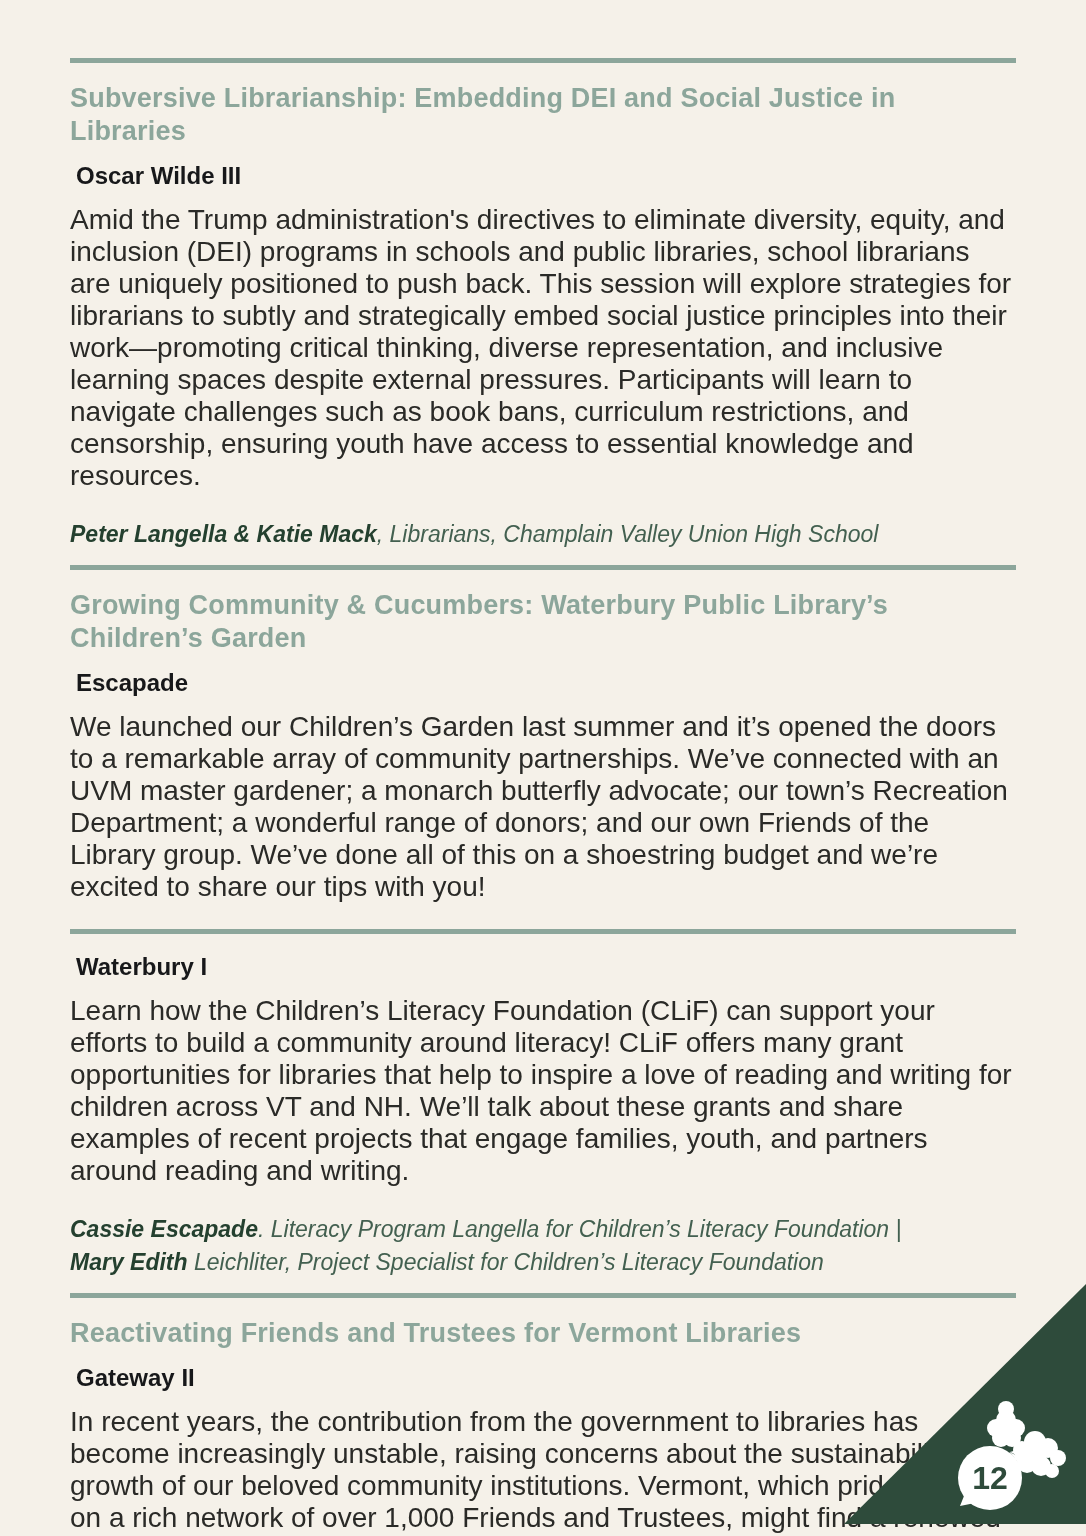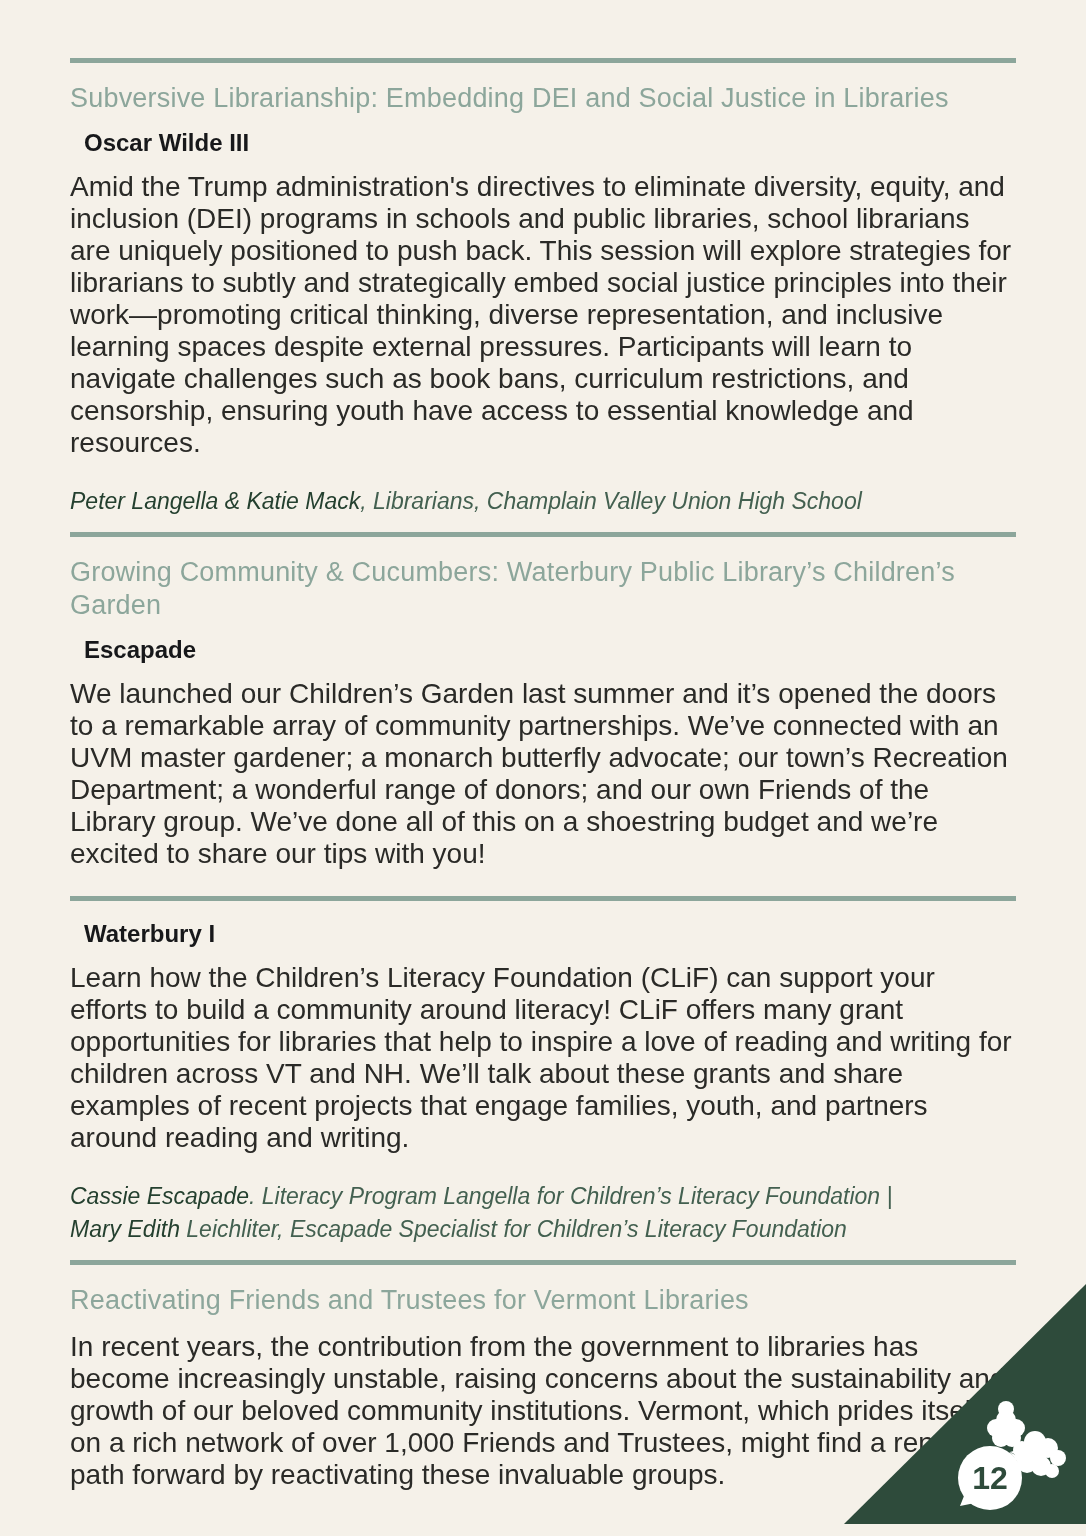--- a/index.html
+++ b/index.html
@@ -26,48 +26,48 @@
   }
   .rule{
     border:none;
     height:5px;
     background:var(--sage);
     margin:0 0 19px 0;
   }
   .session-title{
     color:var(--sage);
     font-size:27px;
-    font-weight:normal;
+    font-weight:bold;
     line-height:1.22;
     margin:0 0 14px 0;
     letter-spacing:0.2px;
   }
   .session-room{
     color:#17181a;
     font-size:24px;
     font-weight:bold;
-    margin:0 0 14px 8px;
+    margin:0 0 14px 0;
     padding-left:6px;
   }
   .session-desc{
     color:var(--body);
     font-size:28px;
     line-height:32px;
     margin:0 0 26px 0;
   }
   .session-presenters{
     color:var(--role);
     font-style:italic;
     font-size:23px;
     line-height:33px;
     margin:0 0 14px 0;
   }
   .session-presenters strong{
     color:var(--name);
-    font-weight:normal;
+    font-weight:bold;
   }
   .corner{
     position:absolute;
     right:0;bottom:12px;
     width:242px;height:240px;
     background:var(--dark);
     -webkit-clip-path:polygon(100% 0,100% 100%,0 100%);
     clip-path:polygon(100% 0,100% 100%,0 100%);
     z-index:2;
   }
@@ -98,26 +98,27 @@
     <hr class="rule">
     <h2 class="session-title">Growing Community &amp; Cucumbers: Waterbury Public Library’s Children’s Garden</h2>
     <h3 class="session-room">Escapade</h3>
     <p class="session-desc">We launched our Children’s Garden last summer and it’s opened the doors to a remarkable array of community partnerships. We’ve connected with an UVM master gardener; a monarch butterfly advocate; our town’s Recreation Department; a wonderful range of donors; and our own Friends of the Library group. We’ve done all of this on a shoestring budget and we’re excited to share our tips with you!</p>
   </section>
 
   <section class="session">
     <hr class="rule">
     <h3 class="session-room">Waterbury I</h3>
     <p class="session-desc">Learn how the Children’s Literacy Foundation (CLiF) can support your efforts to build a community around literacy! CLiF offers many grant opportunities for libraries that help to inspire a love of reading and writing for children across VT and NH. We’ll talk about these grants and share examples of recent projects that engage families, youth, and partners around reading and writing.</p>
-    <p class="session-presenters"><strong>Cassie Escapade</strong><span>. Literacy Program Langella for Children’s Literacy Foundation |</span><br><strong>Mary Edith</strong><span> Leichliter, Escapade Specialist for Children’s Literacy Foundation</span></p>
+    <p class="session-presenters"><strong>Cassie Escapade</strong><span>. Literacy Program Langella for Children’s Literacy Foundation |</span><br><strong>Mary Edith</strong><span> Leichliter, Project Specialist for Children’s Literacy Foundation</span></p>
   </section>
 
   <section class="session">
     <hr class="rule">
     <h2 class="session-title">Reactivating Friends and Trustees for Vermont Libraries</h2>
+    <h3 class="session-room">Gateway II</h3>
     <p class="session-desc">In recent years, the contribution from the government to libraries has become increasingly unstable, raising concerns about the sustainability and growth of our beloved community institutions. Vermont, which prides itself on a rich network of over 1,000 Friends and Trustees, might find a renewed path forward by reactivating these invaluable groups.</p>
 
   </section>
 </div>
 
 </div>
 
 <div class="corner">
   <svg width="134" height="124" viewBox="0 0 134 124">
 

